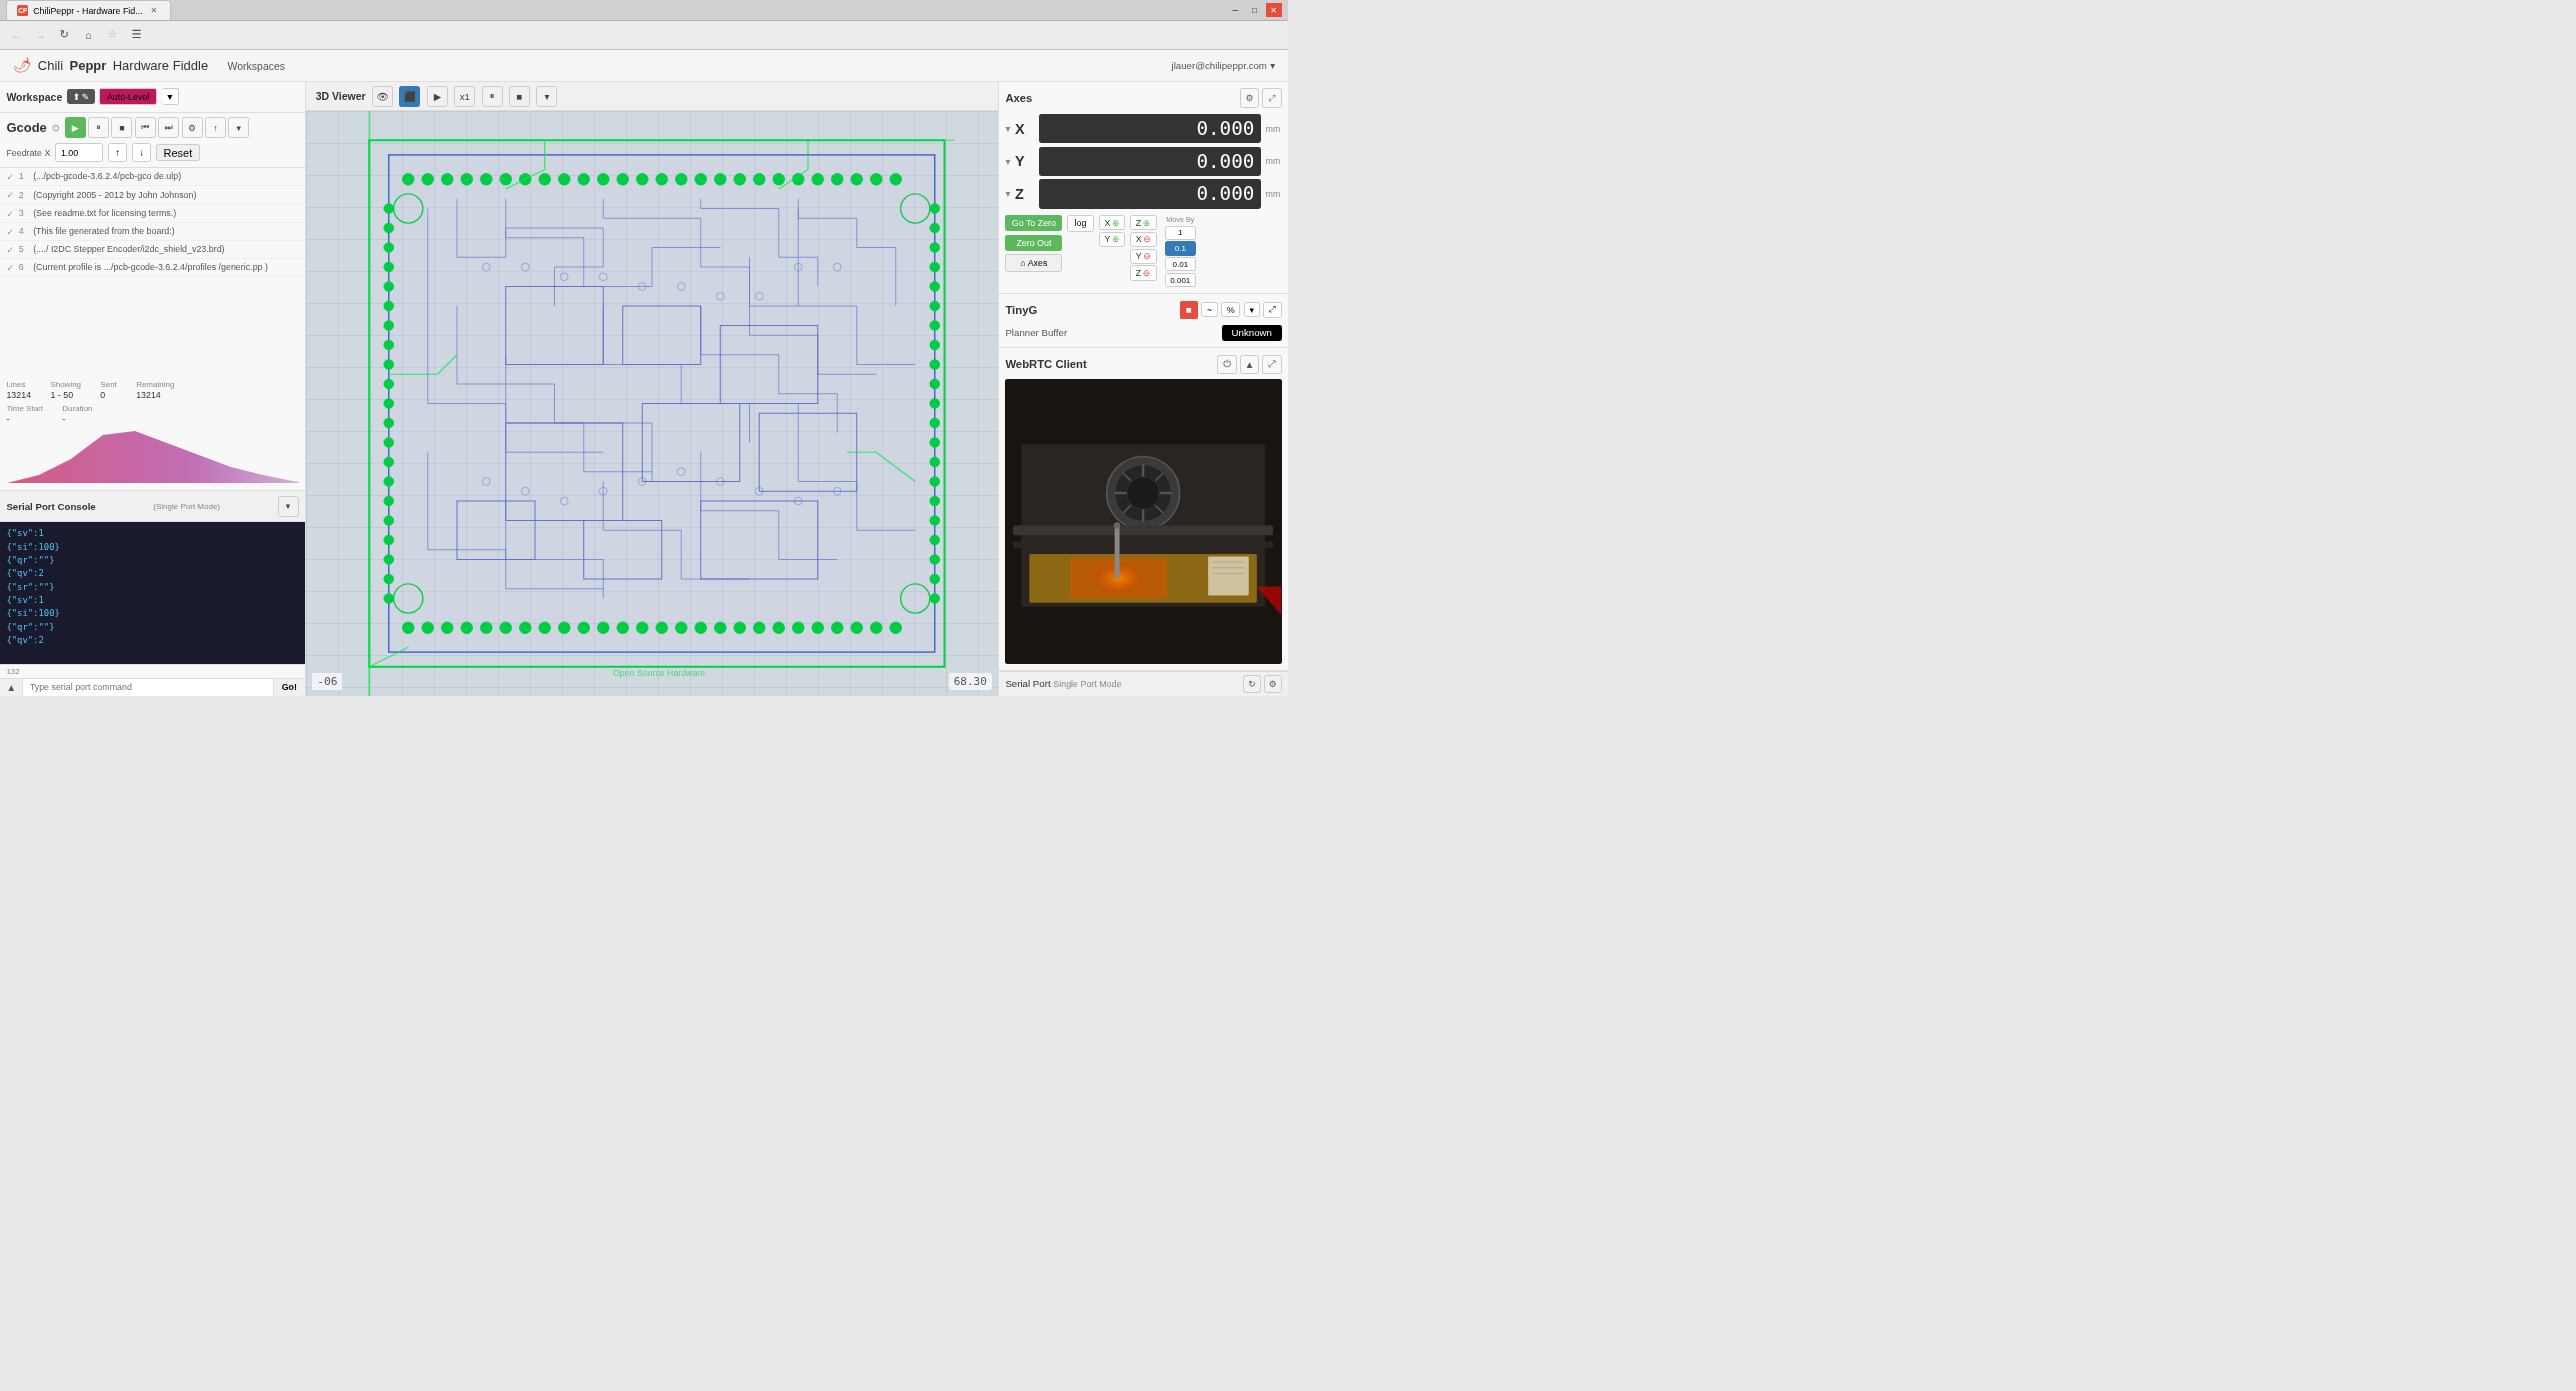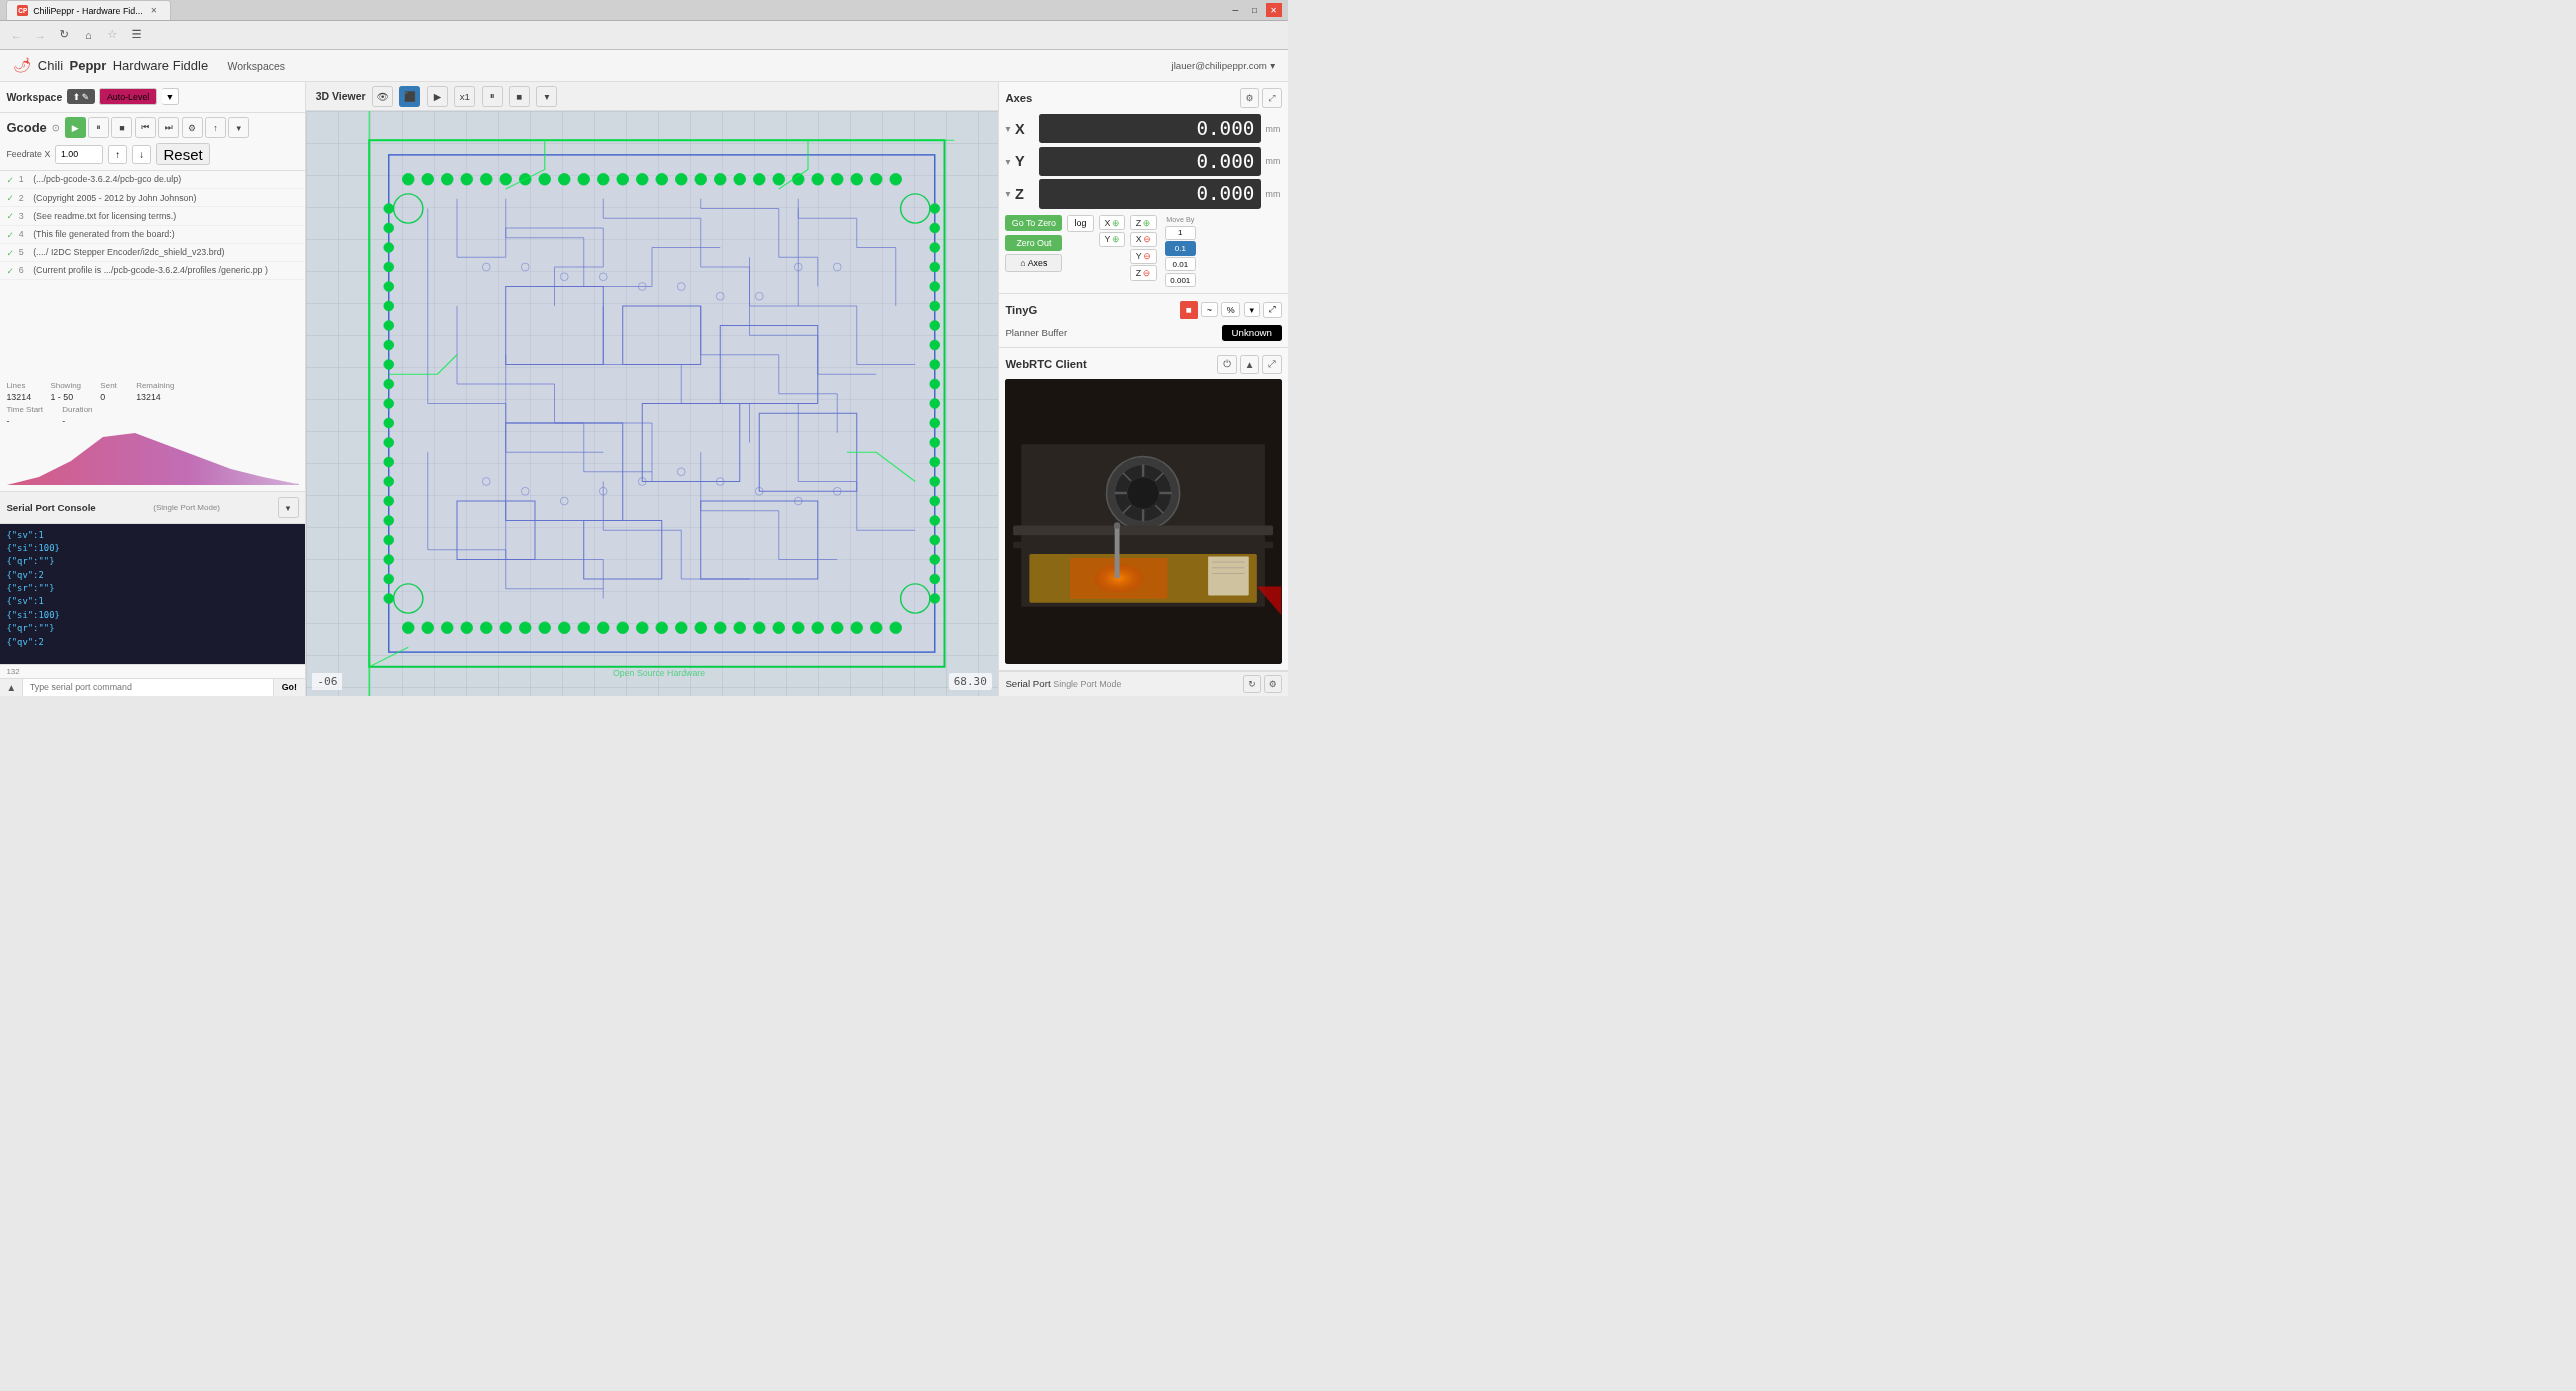--- a/index.html
+++ b/index.html
@@ -53,21 +53,21 @@
     .gcode-header { display: flex; align-items: center; gap: 4.8px; margin-bottom: 4.8px; }
     .gcode-label { font-size: 13px; font-weight: 600; color: #333; }
     .gcode-controls { display: flex; align-items: center; gap: 2.4px; }
     .gcode-btn { background: none; border: 0.8px solid #ccc; cursor: pointer; width: 21px; height: 21px; display: flex; align-items: center; justify-content: center; border-radius: 2.4px; font-size: 8.9px; color: #444; }
     .gcode-btn.green { background: #5cb85c; color: white; border-color: #5cb85c; }
     
     .feedrate-row { display: flex; align-items: center; gap: 4.8px; }
     .feedrate-label { font-size: 8.9px; color: #555; }
     .feedrate-input { width: 48px; height: 19.3px; border: 0.8px solid #ccc; border-radius: 2.4px; padding: 0 4.8px; font-size: 8.9px; }
     .feedrate-btn { background: white; border: 0.8px solid #ccc; cursor: pointer; width: 19.3px; height: 19.3px; display: flex; align-items: center; justify-content: center; border-radius: 2.4px; font-size: 9.7px; }
-    .reset-btn { background: #f0f0f0; border: 0.8px solid #ccc; cursor: pointer; padding: 1.6px 6.4px; border-radius: 2.4px; font-size: 15px; }
+    .reset-btn { background: #f0f0f0; border: 0.8px solid #ccc; cursor: pointer; padding: 1.6px 6.4px; border-radius: 2.4px; font-size: 11px; }
     .gcode-item { display: flex; align-items: flex-start; padding: 3.2px 6.4px; border-bottom: 0.8px solid #eee; font-size: 8.9px; color: #333; cursor: pointer; }
     .gcode-item .check { color: #5cb85c; margin-right: 4.8px; font-size: 8.9px; margin-top: 0.8px; }
     .gcode-item .num { color: #888; min-width: 14.5px; }
     .gcode-item .code { color: #555; word-break: break-all; }
     
     
     .stats-section { padding: 6.4px; border-bottom: 0.8px solid #ddd; font-size: 8.9px; }
     .stats-row { display: flex; gap: 19.3px; margin-bottom: 3.2px; }
     .stat-item { display: flex; flex-direction: column; gap: 1.6px; }
     .stat-label { color: #888; font-size: 8px; }

